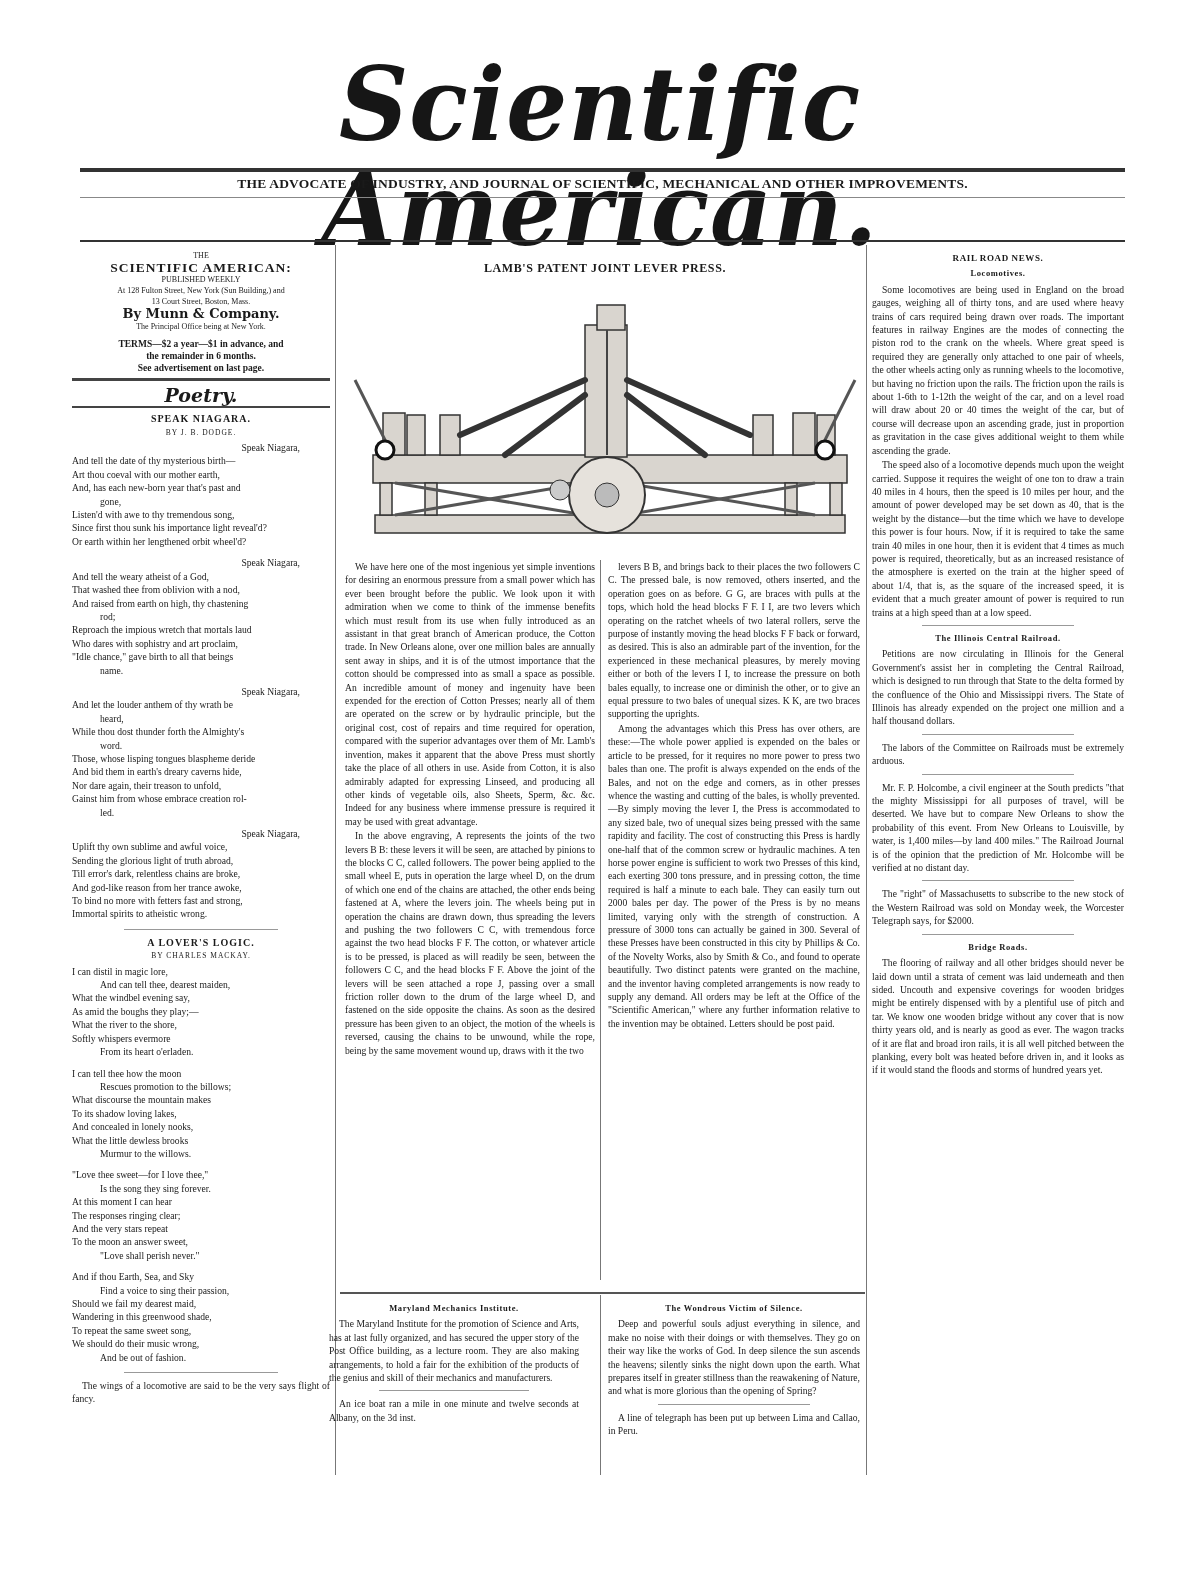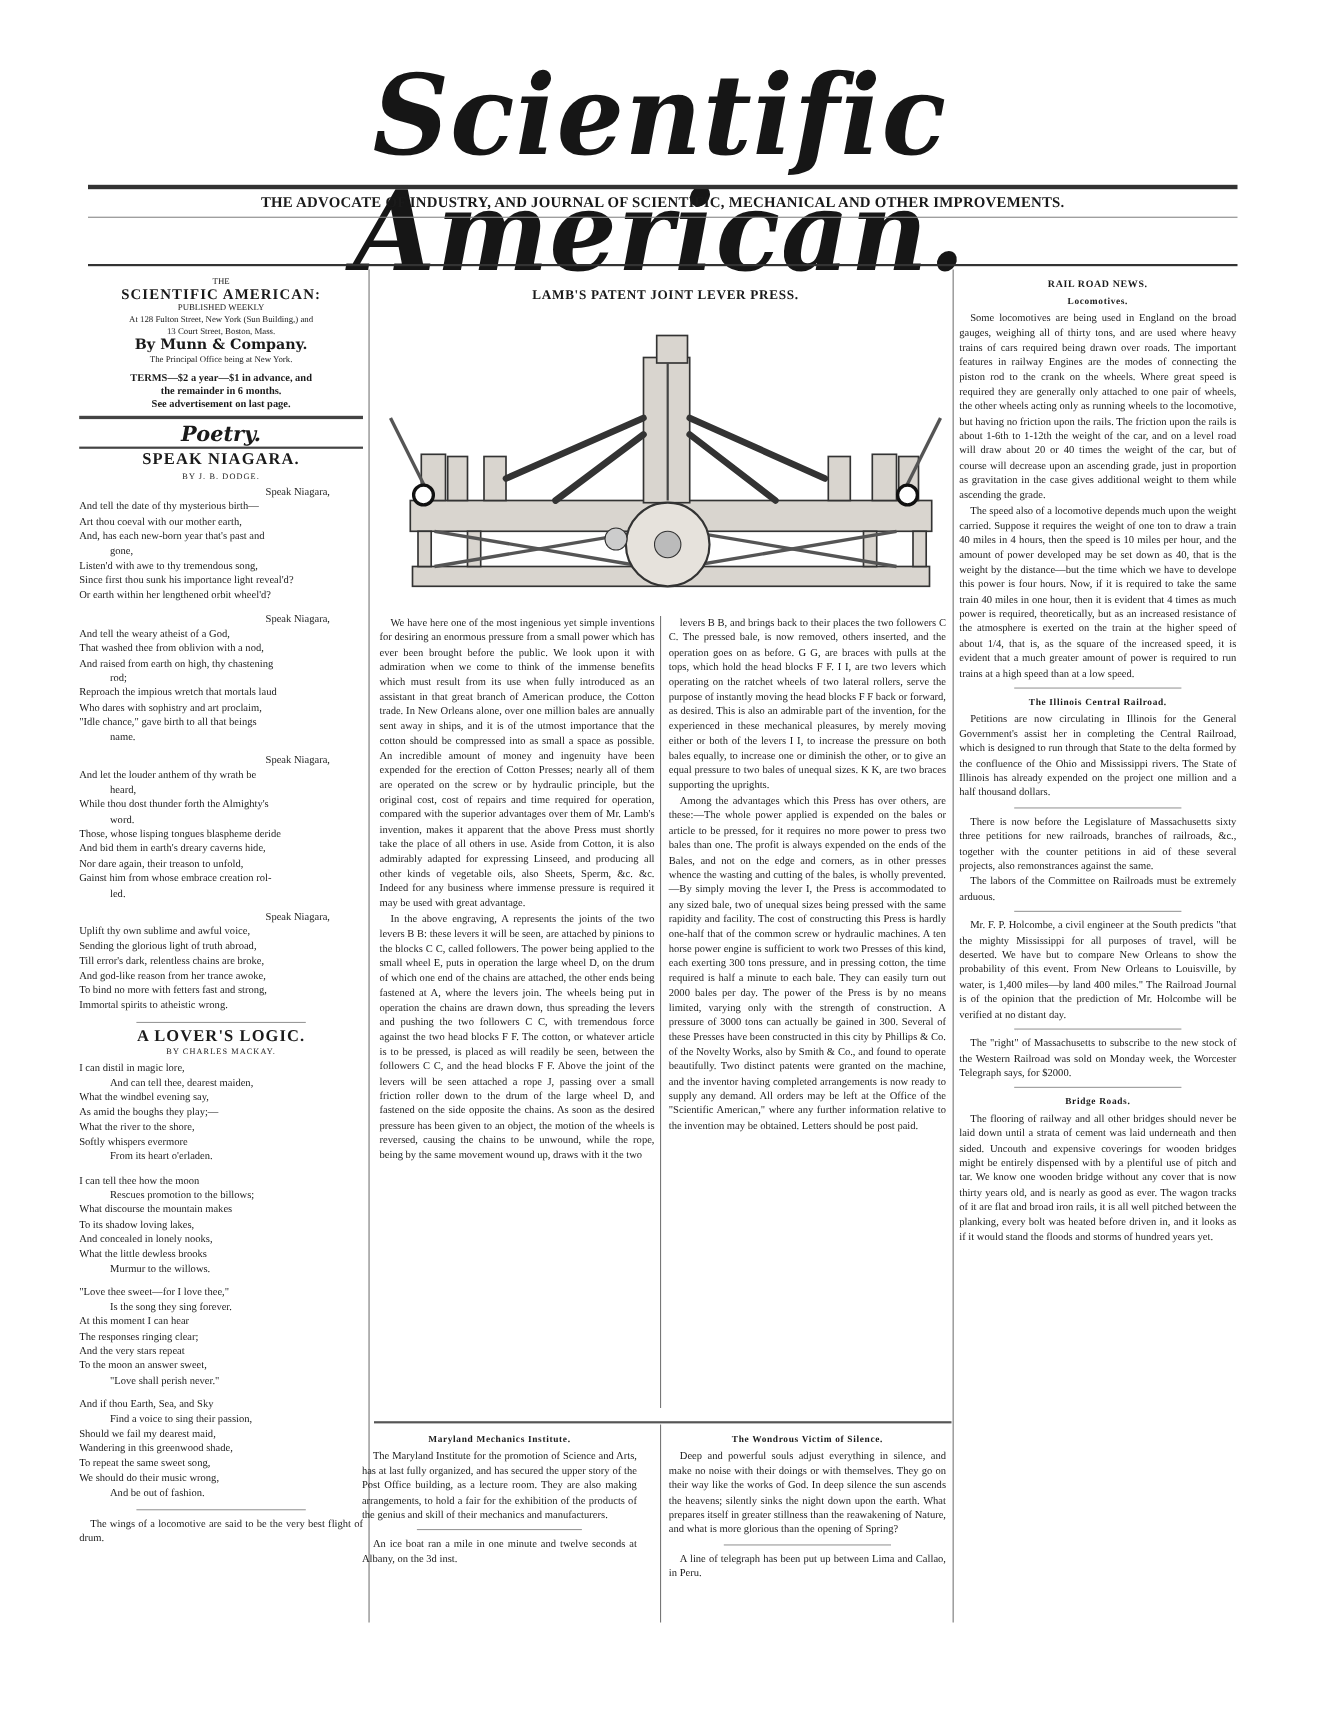--- a/index.html
+++ b/index.html
@@ -26,21 +26,21 @@
   .vline { position: absolute; width: 1px; background: #777; }
 
   .imprint { text-align: center; }
   .imprint .small { font-size: 8px; line-height: 11px; }
   .imprint .big { font-size: 13.5px; font-weight: bold; letter-spacing: 1px; }
   .imprint .firm { font-size: 13px; font-weight: bold; font-family: "DejaVu Serif", serif; }
   .terms { font-size: 9.5px; font-weight: bold; text-align: center; line-height: 12px; margin-top: 6px; }
   .section-head { text-align: center; font-family: "DejaVu Serif", serif; font-weight: bold; font-size: 19px; margin: 8px 0 4px 0; font-style: italic; }
   .hr { height: 3px; background: #444; margin: 4px 0; }
   .hr.light { height: 1px; background: #999; width: 60%; margin: 6px auto; }
-  .poem-title { text-align: center; font-weight: bold; font-size: 15px; letter-spacing: 1px; }
+  .poem-title { text-align: center; font-weight: bold; font-size: 10px; letter-spacing: 1px; }
   .poem-author { text-align: center; font-size: 7.5px; letter-spacing: 1px; margin-bottom: 2px; }
   .refrain { text-align: right; padding-right: 30px; }
   .line { white-space: nowrap; overflow: hidden; }
   .indent { padding-left: 28px; }
   .stanza { margin-bottom: 8px; }
 
   .article-title { text-align: center; font-weight: bold; font-size: 12px; letter-spacing: 0.6px; }
   .sub-title { text-align: center; font-weight: bold; font-size: 8.5px; letter-spacing: 0.6px; margin: 2px 0; }
   .illus { position: absolute; left: 345px; top: 285px; width: 520px; height: 260px; }
   .footer { position: absolute; left: 0; top: 1544px; width: 1200px; text-align: center;
@@ -161,21 +161,21 @@
     <div class="stanza">
       <div class="line">And if thou Earth, Sea, and Sky</div>
       <div class="line indent">Find a voice to sing their passion,</div>
       <div class="line">Should we fail my dearest maid,</div>
       <div class="line">Wandering in this greenwood shade,</div>
       <div class="line">To repeat the same sweet song,</div>
       <div class="line">We should do their music wrong,</div>
       <div class="line indent">And be out of fashion.</div>
     </div>
     <div class="hr light"></div>
-    <p>The wings of a locomotive are said to be the very best flight of drum.</p>
+    <p>The wings of a locomotive are said to be the very says flight of fancy.</p>
   </div>
 
   <div class="col" style="left:345px; top:262px; width:520px;">
     <div class="article-title">LAMB'S PATENT JOINT LEVER PRESS.</div>
   </div>
 
   <svg class="illus" viewBox="0 0 520 260">
     <g fill="#d9d5cf" stroke="#333" stroke-width="1.5">
 
       <rect x="30" y="230" width="470" height="18"></rect>
@@ -245,21 +245,20 @@
 
   <div class="col" style="left:872px; top:250px; width:252px;">
     <div class="sub-title" style="font-size:9px;">RAIL ROAD NEWS.</div>
     <div class="sub-title">Locomotives.</div>
     <p>Some locomotives are being used in England on the broad gauges, weighing all of thirty tons, and are used where heavy trains of cars required being drawn over roads. The important features in railway Engines are the modes of connecting the piston rod to the crank on the wheels. Where great speed is required they are generally only attached to one pair of wheels, the other wheels acting only as running wheels to the locomotive, but having no friction upon the rails. The friction upon the rails is about 1-6th to 1-12th the weight of the car, and on a level road will draw about 20 or 40 times the weight of the car, but of course will decrease upon an ascending grade, just in proportion as gravitation in the case gives additional weight to them while ascending the grade.</p>
     <p>The speed also of a locomotive depends much upon the weight carried. Suppose it requires the weight of one ton to draw a train 40 miles in 4 hours, then the speed is 10 miles per hour, and the amount of power developed may be set down as 40, that is the weight by the distance—but the time which we have to develope this power is four hours. Now, if it is required to take the same train 40 miles in one hour, then it is evident that 4 times as much power is required, theoretically, but as an increased resistance of the atmosphere is exerted on the train at the higher speed of about 1/4, that is, as the square of the increased speed, it is evident that a much greater amount of power is required to run trains at a high speed than at a low speed.</p>
     <div class="hr light"></div>
     <div class="sub-title">The Illinois Central Railroad.</div>
     <p>Petitions are now circulating in Illinois for the General Government's assist her in completing the Central Railroad, which is designed to run through that State to the delta formed by the confluence of the Ohio and Mississippi rivers. The State of Illinois has already expended on the project one million and a half thousand dollars.</p>
     <div class="hr light"></div>
-    <p>There is now before the Legislature of Massachusetts sixty three petitions for new railroads, branches of railroads, &amp;c., together with the counter petitions in aid of these several projects, also remonstrances against the same.</p>
     <p>The labors of the Committee on Railroads must be extremely arduous.</p>
     <div class="hr light"></div>
     <p>Mr. F. P. Holcombe, a civil engineer at the South predicts "that the mighty Mississippi for all purposes of travel, will be deserted. We have but to compare New Orleans to show the probability of this event. From New Orleans to Louisville, by water, is 1,400 miles—by land 400 miles." The Railroad Journal is of the opinion that the prediction of Mr. Holcombe will be verified at no distant day.</p>
     <div class="hr light"></div>
     <p>The "right" of Massachusetts to subscribe to the new stock of the Western Railroad was sold on Monday week, the Worcester Telegraph says, for $2000.</p>
     <div class="hr light"></div>
     <div class="sub-title">Bridge Roads.</div>
     <p>The flooring of railway and all other bridges should never be laid down until a strata of cement was laid underneath and then sided. Uncouth and expensive coverings for wooden bridges might be entirely dispensed with by a plentiful use of pitch and tar. We know one wooden bridge without any cover that is now thirty years old, and is nearly as good as ever. The wagon tracks of it are flat and broad iron rails, it is all well pitched between the planking, every bolt was heated before driven in, and it looks as if it would stand the floods and storms of hundred years yet.</p>
   </div>
 

